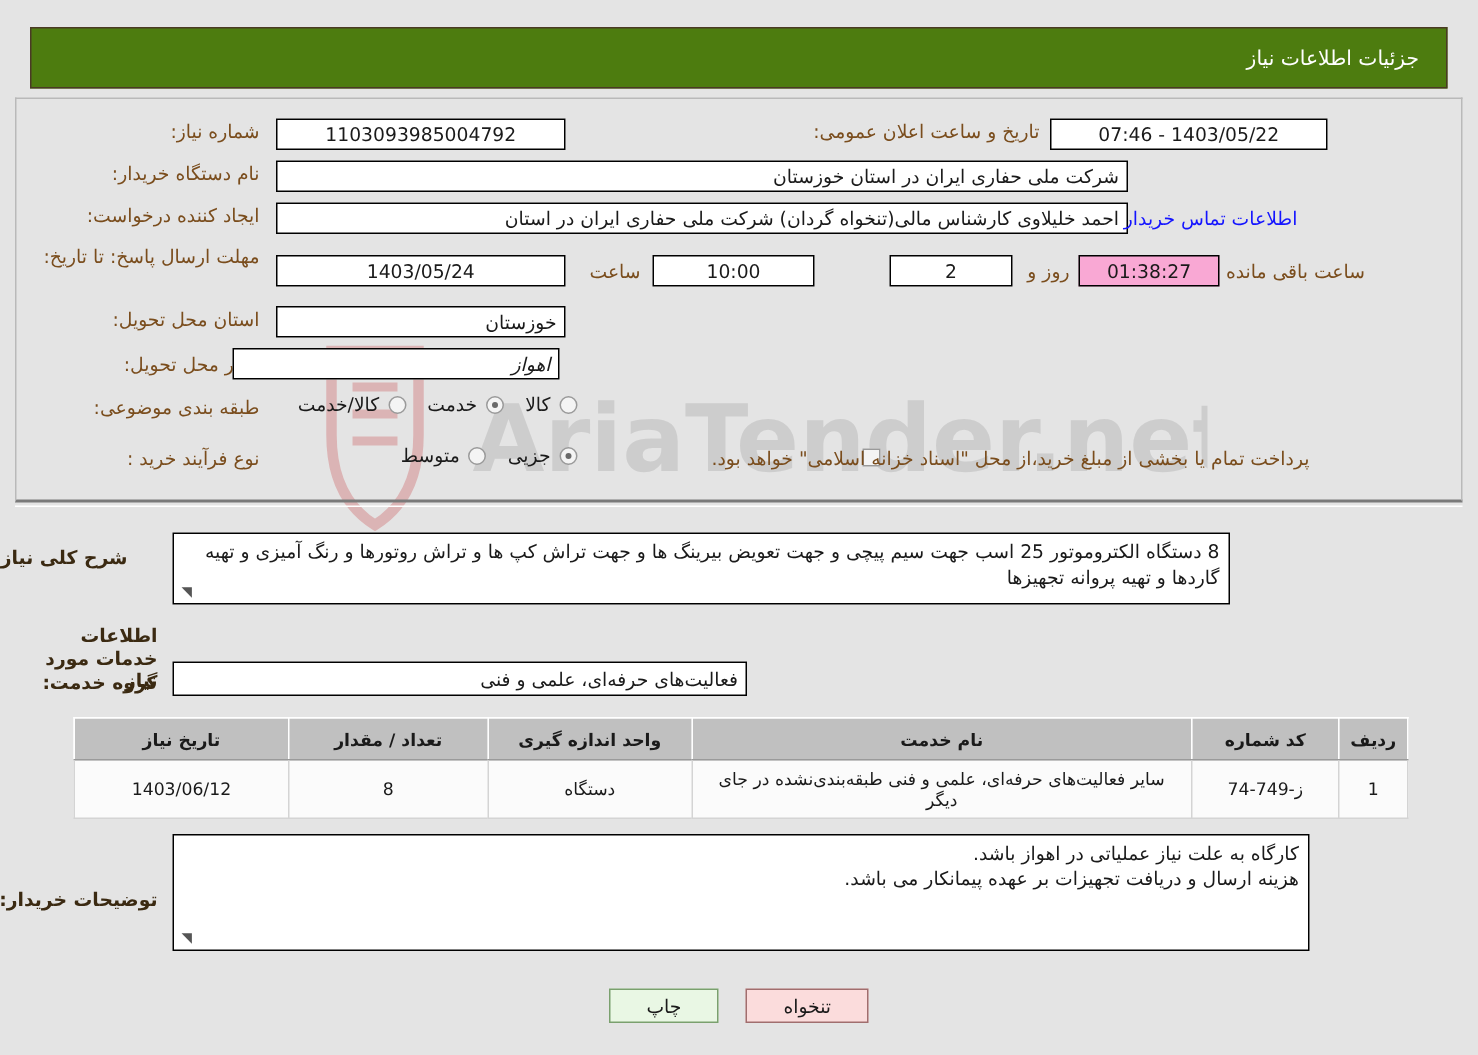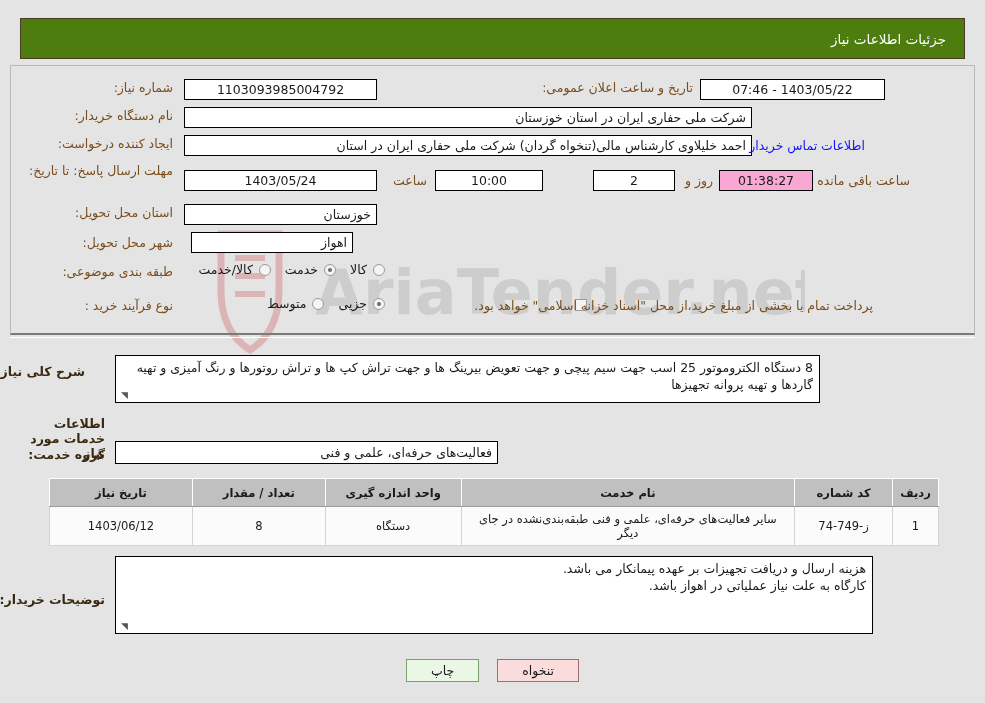--- a/index.html
+++ b/index.html
@@ -270,21 +270,21 @@
   <span class="lbl" style="position:absolute; top:173px; right:75px; z-index:2;">ساعت باقی مانده</span>
 
   <div class="row" style="top:205px; right:812px;">
     <span class="lbl">استان محل تحویل:</span>
   </div>
   <div class="fld rt" style="position:absolute; top:204px; right:608px; width:193px; z-index:2;">خوزستان</div>
 
   <div class="row" style="top:235px; right:812px;align-items:center;">
     <span class="lbl">شهر محل تحویل:</span>
   </div>
-  <div class="fld rt" style="position:absolute; top:232px; right:632px; width:162px; z-index:2;">اهواز</div>
+  <div class="fld rt" style="position:absolute; top:232px; right:612px; width:218px; z-index:2;font-style:italic;">اهواز</div>
 
   <div class="row" style="top:264px; right:812px;">
     <span class="lbl">طبقه بندی موضوعی:</span>
   </div>
   <div class="row" style="top:262px; right:600px; align-items:center;">
     <span class="radio"></span>
     <span class="radio-lbl">کالا</span>
     <span class="radio on"></span>
     <span class="radio-lbl">خدمت</span>
     <span class="radio"></span>
@@ -332,22 +332,22 @@
         <td>سایر فعالیت‌های حرفه‌ای، علمی و فنی طبقه‌بندی‌نشده در جای دیگر</td>
         <td>دستگاه</td>
         <td>8</td>
         <td>1403/06/12</td>
       </tr>
     </tbody>
   </table>
 
   <span class="lbl-dark" style="position:absolute; top:592px; right:880px; z-index:2;">توضیحات خریدار:</span>
   <div class="tbox" style="position:absolute; top:556px; right:112px; width:758px; height:78px; z-index:2;">
+    <div>کارگاه به علت نیاز عملیاتی در اهواز باشد.</div>
     <div>هزینه ارسال و دریافت تجهیزات بر عهده پیمانکار می باشد.</div>
-    <div>کارگاه به علت نیاز عملیاتی در اهواز باشد.</div>
     <span class="grip">◥</span>
   </div>
 
   <div class="btnbar">
     <button class="btn btn-back">تنخواه</button>
     <button class="btn btn-print">چاپ</button>
   </div>
 
 </div>
 

